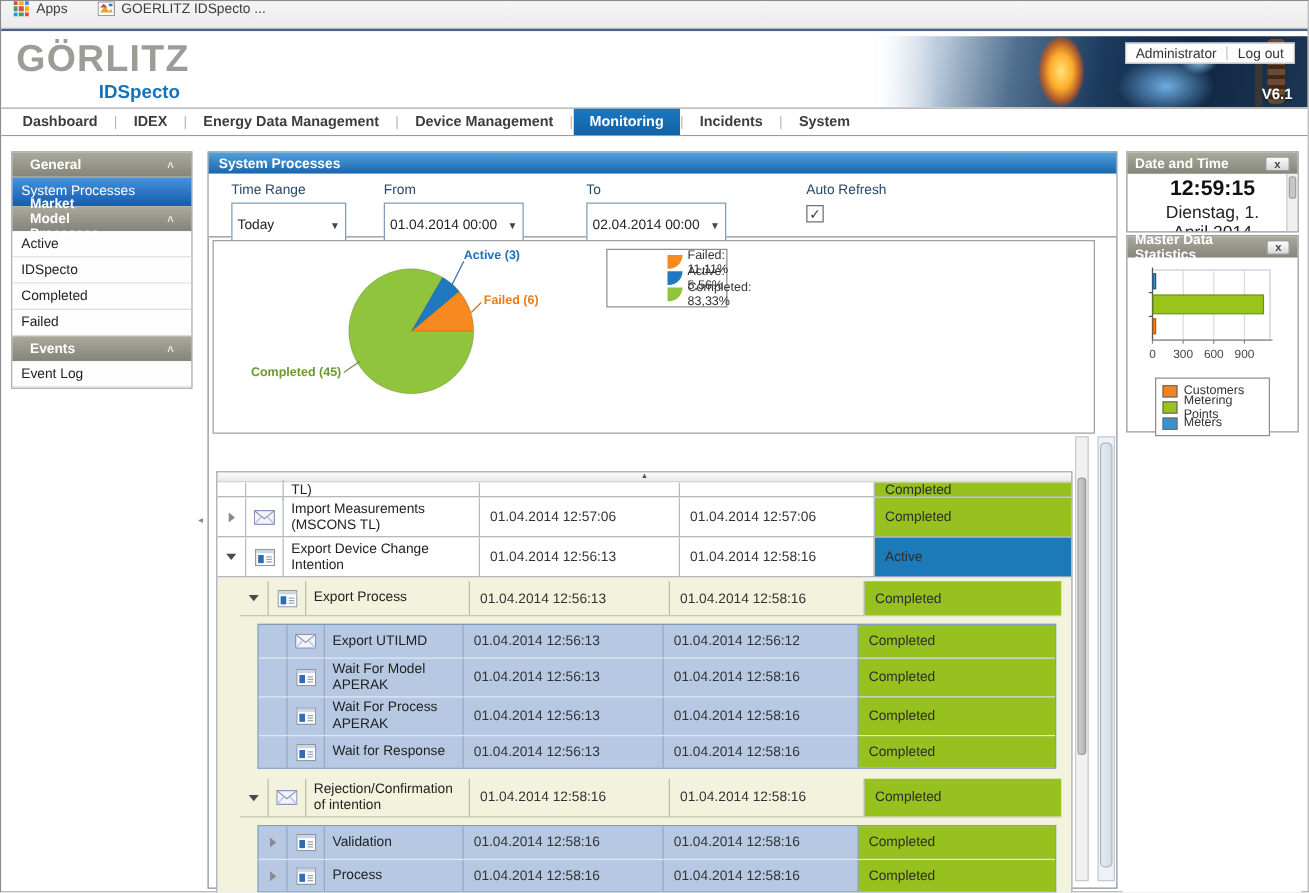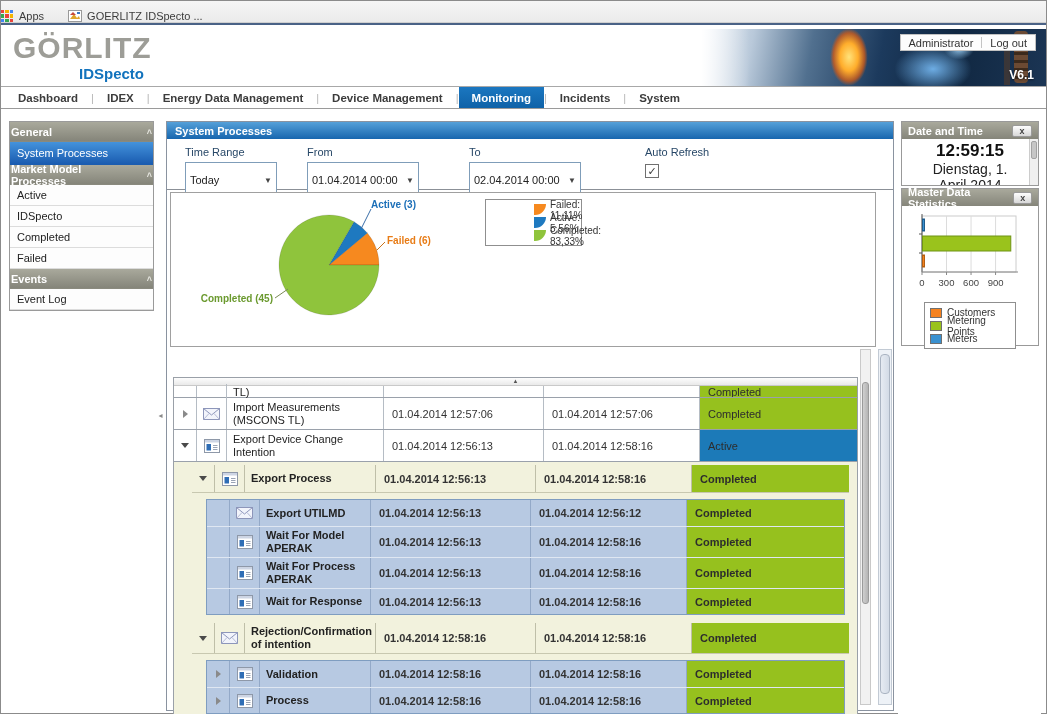--- a/index.html
+++ b/index.html
@@ -1,21 +1,21 @@
 <!DOCTYPE html>
 <html><head>
 <meta charset="utf-8">
 <style>
   * { margin:0; padding:0; box-sizing:border-box; }
   html,body { width:1047px; height:714px; }
   body { font-family:"Liberation Sans","DejaVu Sans",sans-serif; font-size:11px; color:#333; background:#fff; position:relative; overflow:hidden; }
   .page { position:absolute; inset:0; border:1px solid #8b8b8b; background:#fff; }
 
   
-  .bookmarks { position:absolute; left:0; top:0; right:0; height:22px; background:linear-gradient(#f5f5f5,#ebebeb); border-bottom:1px solid #cfcfcf; display:flex; align-items:flex-end; gap:6px; }
+  .bookmarks { position:absolute; left:0; top:0; right:0; height:22px; background:linear-gradient(#f5f5f5,#ebebeb); border-bottom:1px solid #cfcfcf; display:flex; align-items:flex-start; padding-left:10px; gap:6px; }
   .apps-grid { width:12px; height:12px; display:grid; grid-template-columns:repeat(3,1fr); gap:1px; }
   .apps-grid i { background:#9aa0a6; }
   .apps-grid i:nth-child(1){background:#e8453c}.apps-grid i:nth-child(2){background:#f4b400}.apps-grid i:nth-child(3){background:#4285f4}
   .apps-grid i:nth-child(4){background:#34a853}.apps-grid i:nth-child(5){background:#e8453c}.apps-grid i:nth-child(6){background:#f4b400}
   .apps-grid i:nth-child(7){background:#4285f4}.apps-grid i:nth-child(8){background:#34a853}.apps-grid i:nth-child(9){background:#e8453c}
   .bm-label { color:#3c3c3c; }
   .bookmark { display:flex; align-items:center; gap:5px; margin-left:18px; }
   .page-top-line { position:absolute; left:0; top:22px; right:0; height:2px; background:#4a6286; }
 
   
@@ -38,21 +38,21 @@
   
   .navbar { position:absolute; left:0; top:85px; right:0; height:23px; background:#fff; border-top:1px solid #a8a8a8; border-bottom:1px solid #9a9a9a; display:flex; align-items:stretch; padding-left:4px; }
   .tab { display:flex; align-items:center; padding:0 13px; font-weight:bold; font-size:11.5px; color:#3c3c3c; cursor:default; }
   .tab.active { background:linear-gradient(#1b77c0,#0f62a8); color:#fff; }
   .tabsep { display:flex; align-items:center; color:#b5b5b5; }
 
   
   .content { position:absolute; left:0; top:108px; right:0; bottom:0; background:#fff; }
 
   .sidebar { position:absolute; left:8px; top:12px; width:145px; border:1px solid #9a9a9a; background:#fff; }
-  .sb-header { height:20px; background:linear-gradient(#a9a99c,#85857a); color:#fff; font-weight:bold; display:flex; align-items:center; padding:0 1px; border-bottom:1px solid #8a8a7e;gap:48px; }
+  .sb-header { height:20px; background:linear-gradient(#a9a99c,#85857a); color:#fff; font-weight:bold; display:flex; align-items:center; padding:0 14px; border-bottom:1px solid #8a8a7e;gap:48px; }
   .sb-header .chev { margin-left:auto; font-size:9px; color:#e8e8e2; }
   .sb-item { height:21px; display:flex; align-items:center; padding:0 7px; color:#222; border-bottom:1px solid #dcdcdc; background:#fdfdfd; }
   .sb-item.selected { height:23px; background:linear-gradient(#4493dc,#1a5cb0); color:#fff; border-bottom:1px solid #1a5cb0; }
   .splitter-l { position:absolute; left:155px; top:295px; width:9px; height:22px; display:flex; align-items:center; justify-content:center; color:#8a8a8a; font-size:8px; }
   .splitter-r { position:absolute; left:885px; top:295px; width:9px; height:22px; display:flex; align-items:center; justify-content:center; color:#8a8a8a; font-size:8px; }
 
   
   .main-panel { position:absolute; left:165px; top:12px; width:728px; height:590px; border:1px solid #8a93a0; background:#fff; }
   .panel-title { height:17px; background:linear-gradient(#55a0d9,#1766ae); color:#fff; font-weight:bold; display:flex; align-items:center; padding:0 8px; }
   .filters { position:relative; height:51px; border-bottom:1px solid #8b9097; background:#fff; }
@@ -81,21 +81,21 @@
   .c-name { flex:1 1 auto; padding:2px 4px 2px 6px; line-height:13px; color:#222; }
   .c-start { flex:0 0 160px; padding-left:8px; color:#333; }
   .c-end { flex:0 0 156px; padding-left:8px; color:#333; }
   .c-status { flex:0 0 158px; padding-left:8px; color:#2d2d2d; }
   .row .cell + .cell { border-left:1px solid #b5bcc4; }
   .row.l0 { min-height:32px; }
   .row.partial-top { min-height:12px; max-height:12px; }
   .row.partial-top .c-name { align-self:flex-start; margin-top:-2px; }
   .group-cream { background:#f2f2dd; padding:3px 8px 6px 18px; border-bottom:1px solid #9aa1ab; }
   .group-cream .row { background:transparent; border-bottom:1px solid #c8c8b0; min-height:28px; }
-  .group-cream .row .cell + .cell { border-left:1px solid #bfbfa8;font-weight:bold; }
+  .group-cream .row .cell + .cell { border-left:1px solid #bfbfa8; }
   .group-blue { margin:6px 4px 8px 14px; border:1px solid #7f9dc0; background:#b7c9e2; }
   .group-blue .row { background:#b7c9e2; border-bottom:none; min-height:26px; }
   .group-blue .row + .row { border-top:1px solid #dfe7f2; }
   .group-blue .row .cell + .cell { border-left:1px solid #93a9c8; }
   .tri-open { width:0; height:0; border-left:4px solid transparent; border-right:4px solid transparent; border-top:5px solid #4a4a4a; }
   .tri-closed { width:0; height:0; border-top:4px solid transparent; border-bottom:4px solid transparent; border-left:5px solid #8a8a8a; }
 
   .inner-sb { position:absolute; left:693px; top:227px; width:11px; height:356px; background:#f1f1f1; border:1px solid #c9c9c9; }
   .inner-sb .thumb { position:absolute; left:1px; width:7px; top:32px; height:222px; background:linear-gradient(to right,#cfcfcf,#b4b4b4); border:1px solid #9a9a9a; border-radius:3px; }
   .outer-sb { position:absolute; left:711px; top:227px; width:14px; height:356px; background:#eef2f7; border:1px solid #c2cad4; }

